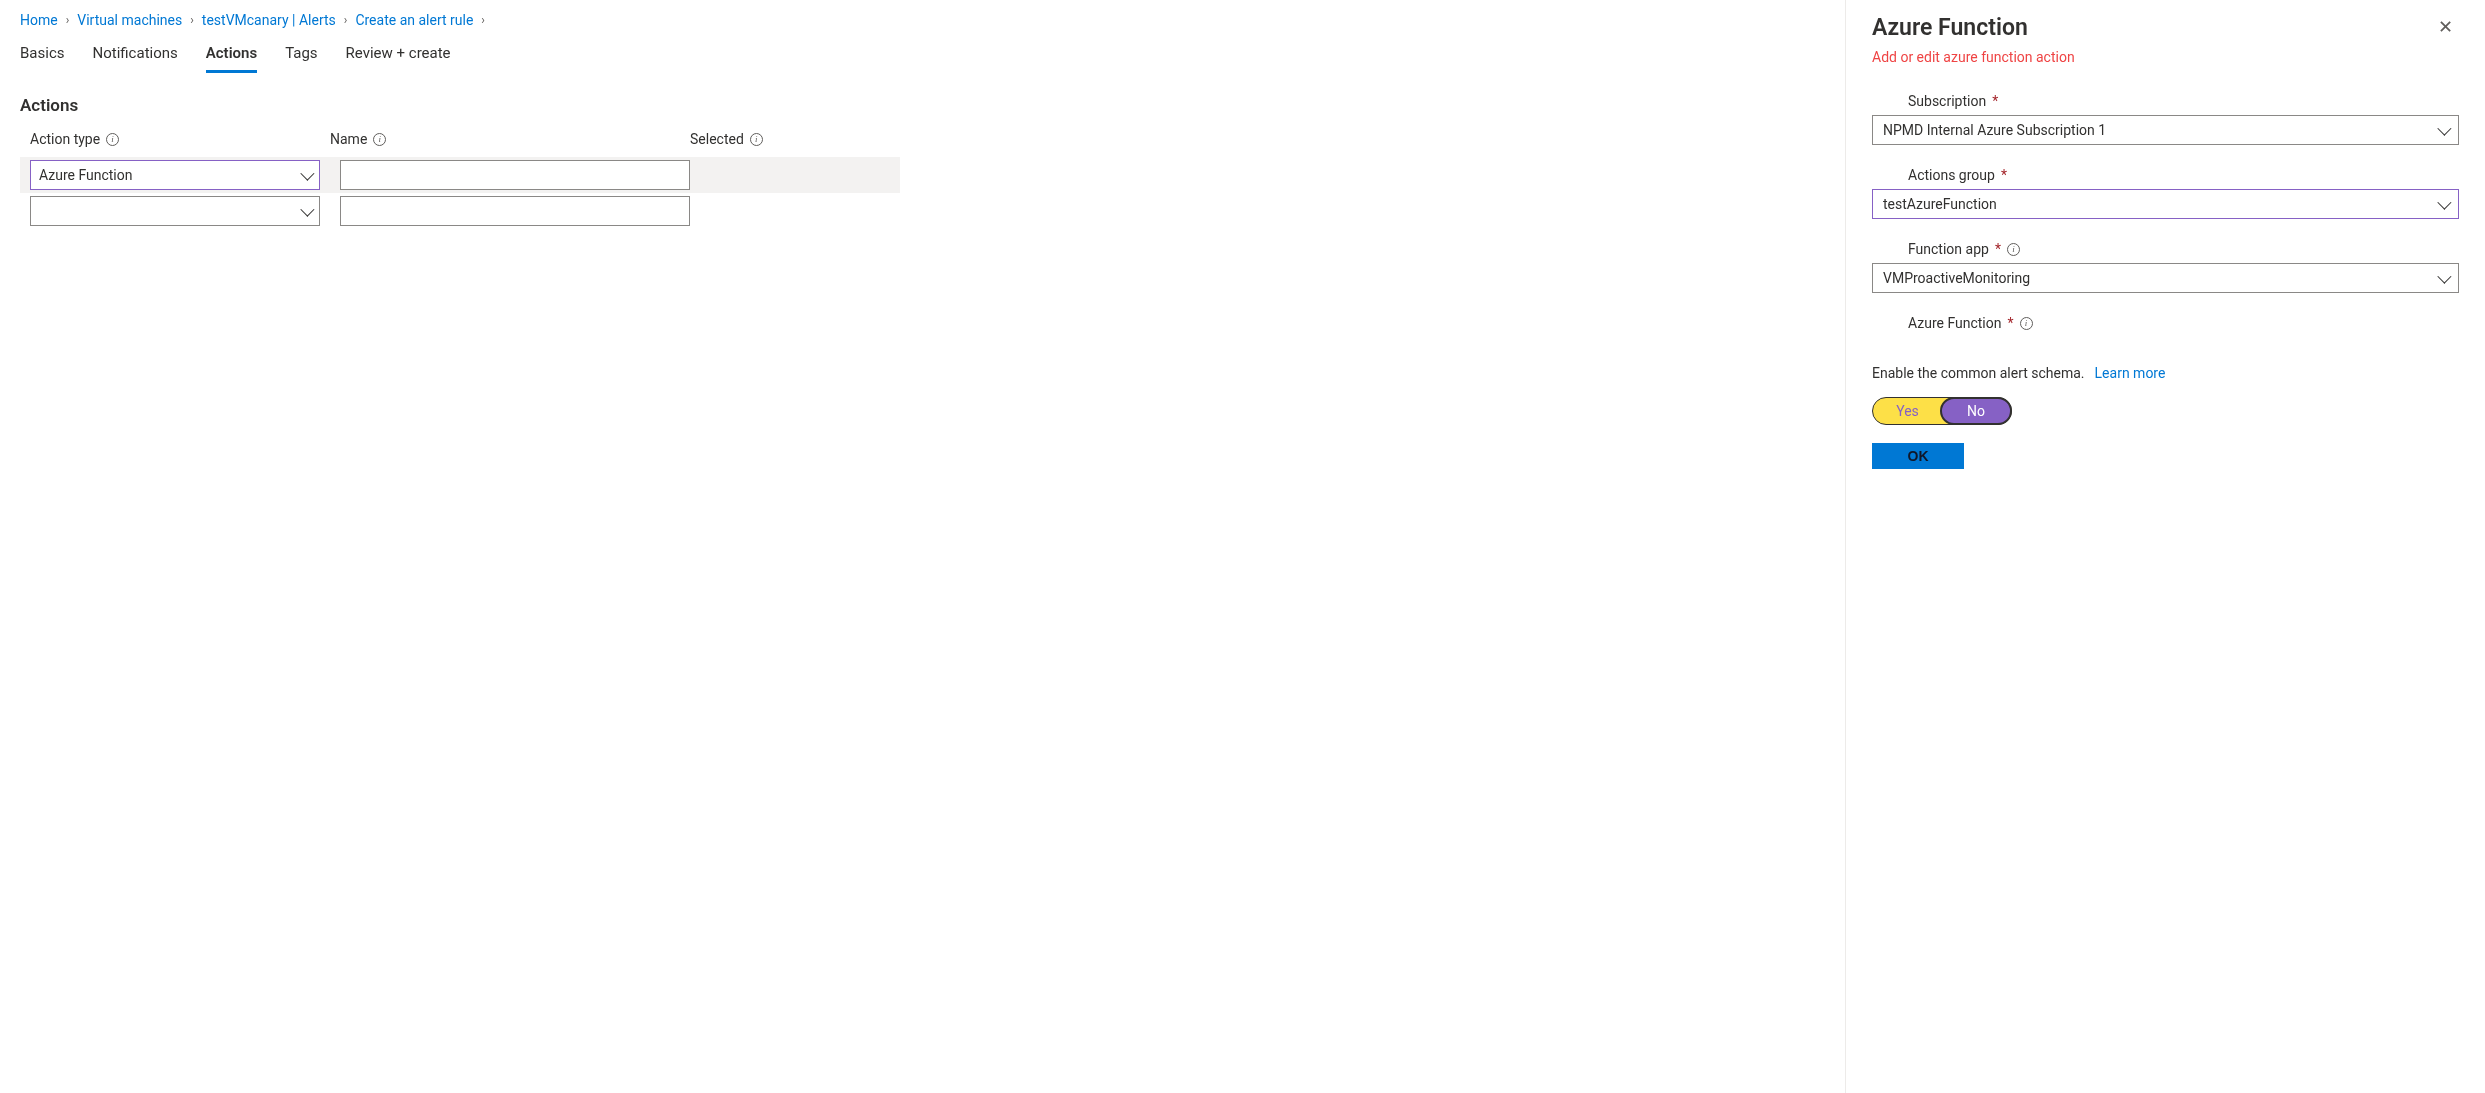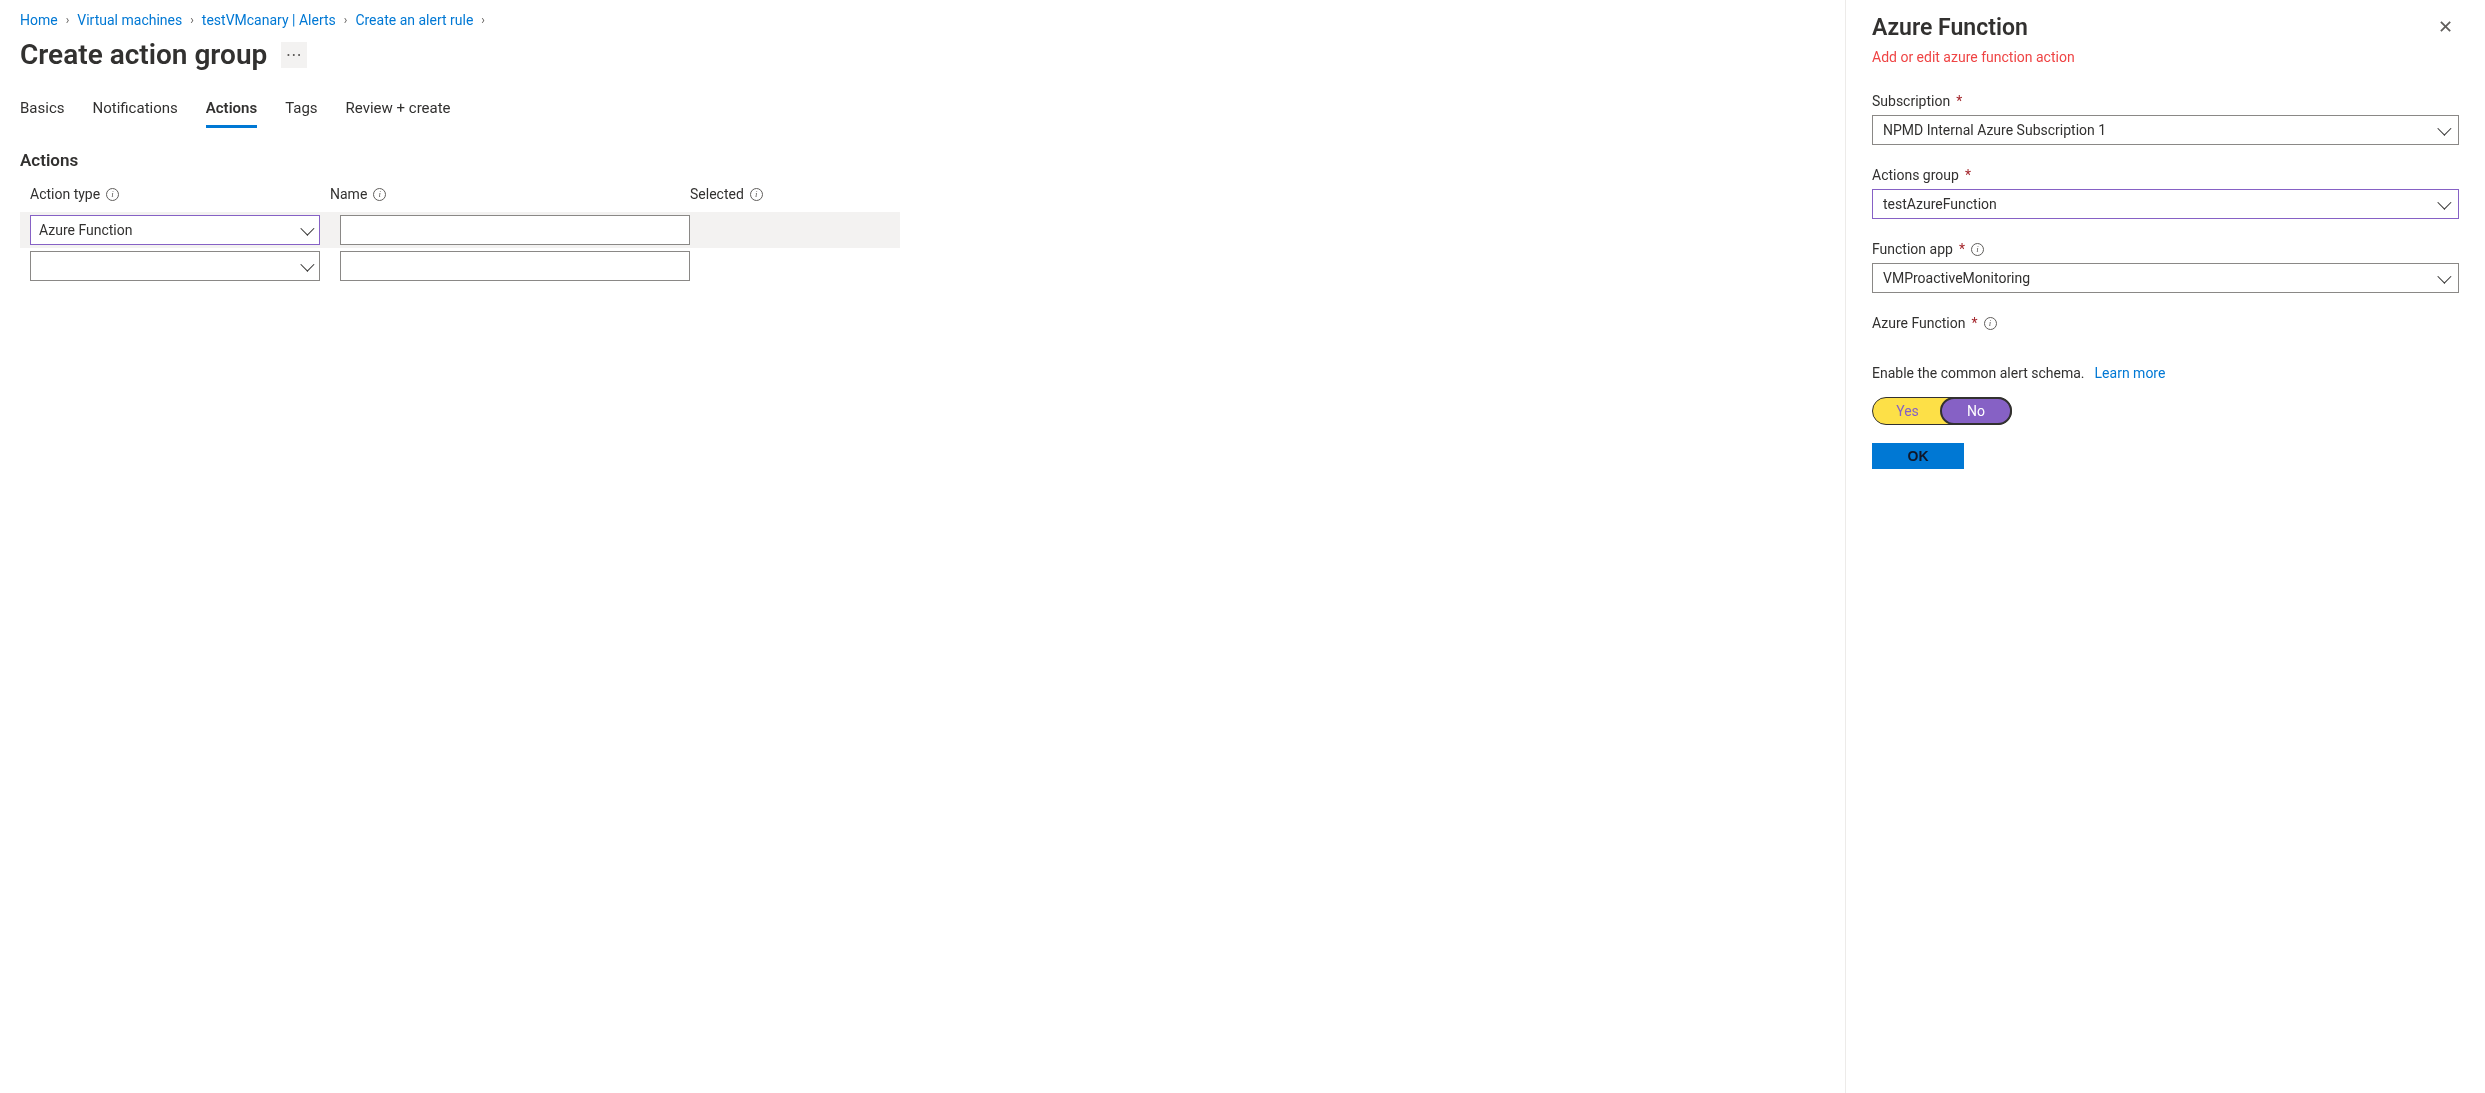--- a/index.html
+++ b/index.html
@@ -191,20 +191,21 @@
   }
   .field-group {
     margin-bottom: 18px;
   }
   .field-label-row {
     display: flex;
     align-items: center;
     gap: 6px;
     margin-bottom: 6px;
     font-size: 14px;
+    margin-left: 36px;
   }
   .req-star { color: #a4262c; }
   .dropdown {
     width: 100%;
     height: 30px;
     border: 1px solid #8a8886;
     background: #ffffff;
     padding: 0 10px;
     font-size: 14px;
     display: flex;
@@ -281,26 +282,20 @@
       <span class="crumb">Home</span>
       <span class="sep">›</span>
       <span class="crumb">Virtual machines</span>
       <span class="sep">›</span>
       <span class="crumb">testVMcanary | Alerts</span>
       <span class="sep">›</span>
       <span class="crumb">Create an alert rule</span>
       <span class="sep">›</span>
     </div>
 
-    <div class="page-title-row">
-      <h1 class="page-title">Create action group</h1>
-      <div class="more-btn">
-        <span>⋯</span>
-      </div>
-    </div>
 
     <div class="tabs">
       <div class="tab">Basics</div>
       <div class="tab">Notifications</div>
       <div class="tab active">Actions</div>
       <div class="tab">Tags</div>
       <div class="tab">Review + create</div>
     </div>
 
     <div class="section-heading">Actions</div>

